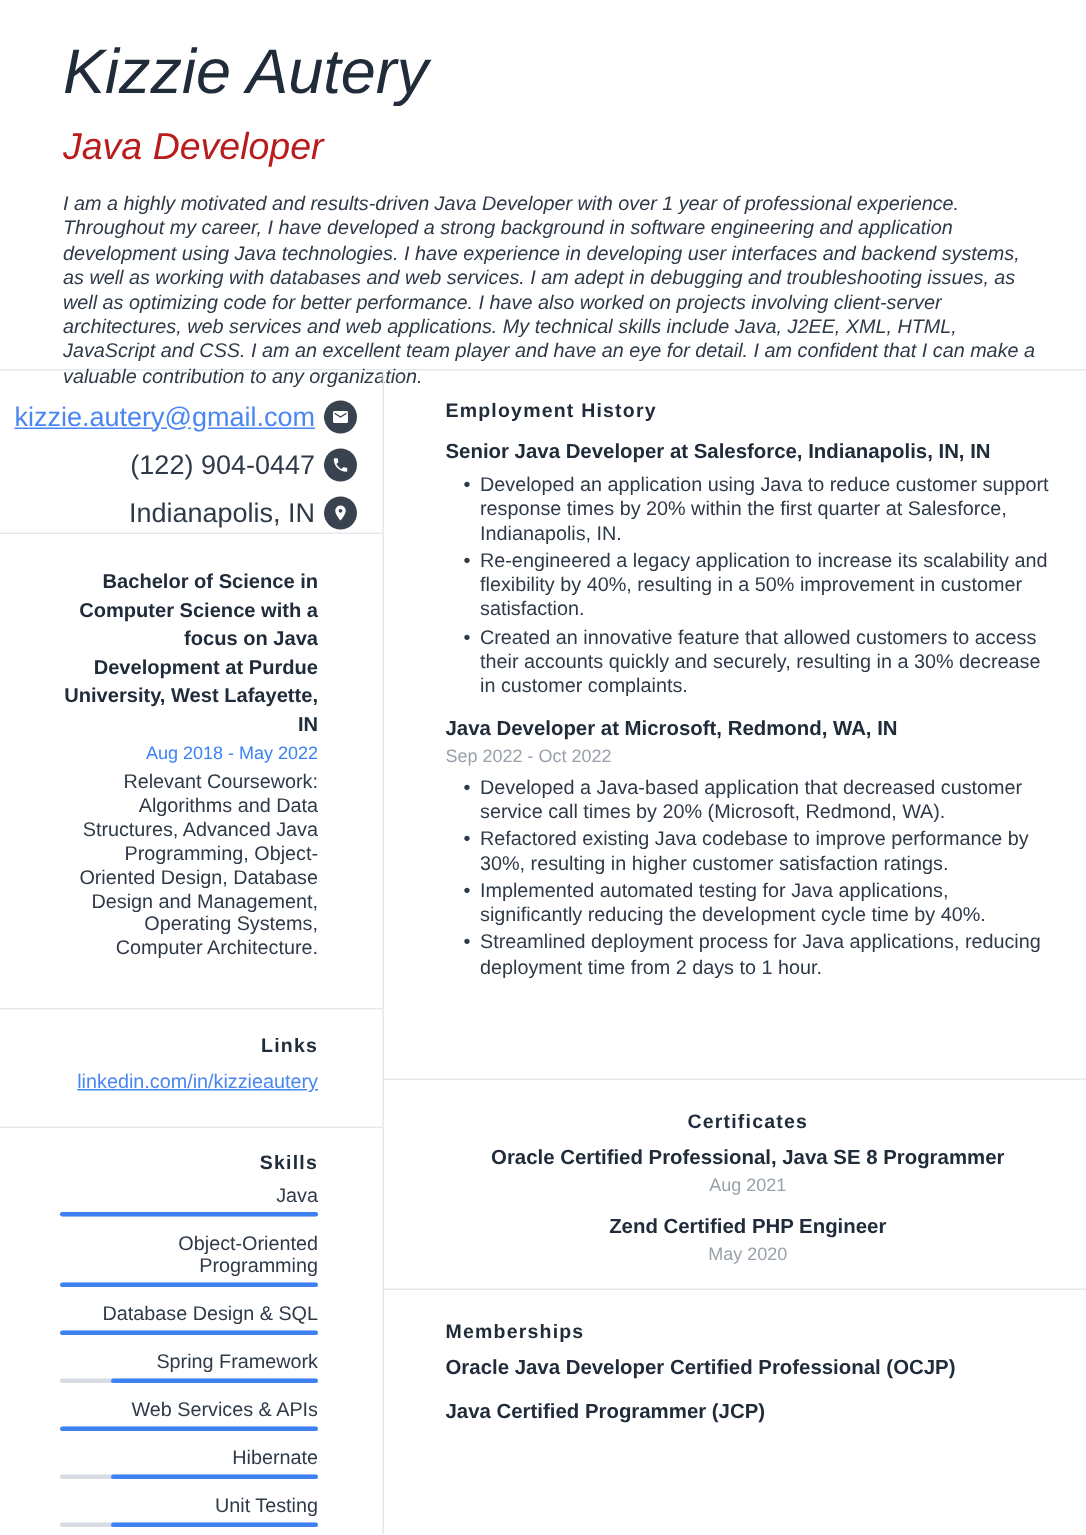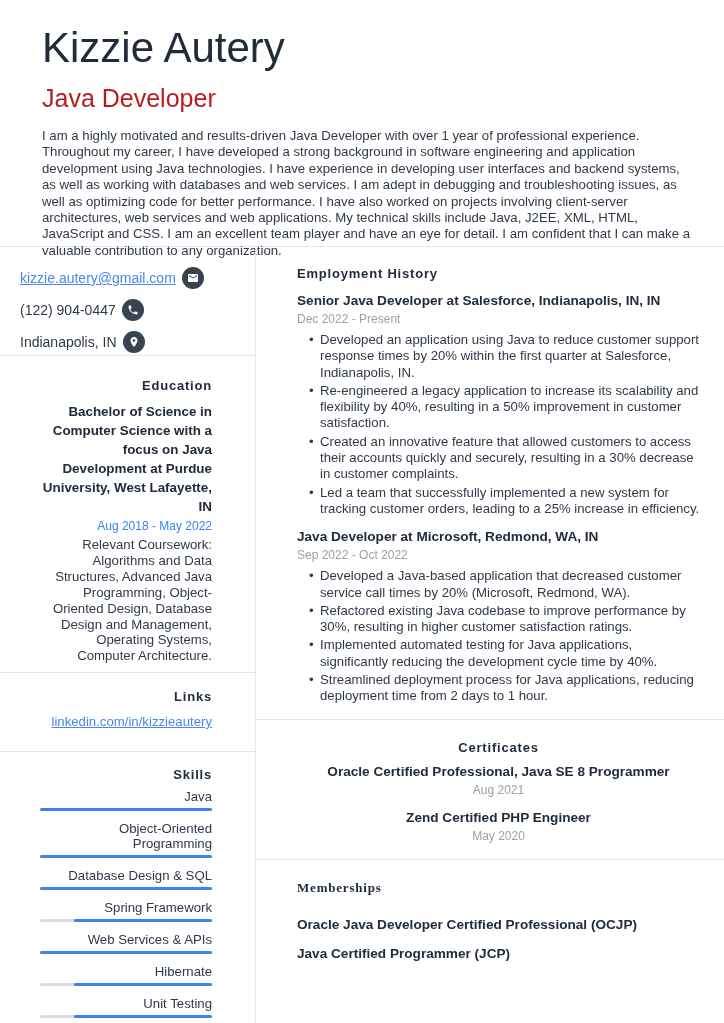--- a/index.html
+++ b/index.html
@@ -13,20 +13,21 @@
     background: #ffffff;
     color: #2f3a48;
     overflow: hidden;
   }
 
   
   .header {
     height: 247px;
     padding: 24px 34px 17px 42px;
     border-bottom: 1px solid #e5e8ec;
+    font-style: italic;
   }
   .name {
     font-size: 42px;
     font-weight: 400;
     line-height: 1.12;
     color: #212c3b;
   }
   .job-title {
     margin-top: 13px;
     font-size: 25px;
@@ -58,24 +59,24 @@
 
   
   .contact {
     height: 109px;
     padding: 20px 17px 0 20px;
     border-bottom: 1px solid #e5e8ec;
   }
   .contact-row {
     display: flex;
     align-items: center;
-    justify-content: flex-start;
+    justify-content: flex-end;
     gap: 6px;
     margin-bottom: 10px;
-    font-size: 14px;
+    font-size: 18px;
   }
   .contact-text { color: #2f3a48; }
   a.link {
     color: #4a86f1;
     text-decoration: underline;
     cursor: pointer;
   }
   .icon-circle {
     width: 22px;
     height: 22px;
@@ -187,21 +188,21 @@
   }
   .certificates {
     height: 140px;
     padding: 20px 24px 0 41px;
     border-bottom: 1px solid #e5e8ec;
     text-align: center;
   }
   .certificates .section-heading { margin-bottom: 8px; }
   .cert-item { margin-bottom: 12px; }
   .memberships { padding: 20px 24px 0 41px; }
-  .memberships .section-heading { margin-bottom: 20px; font-family: Liberation Serif, serif; }
+  .memberships .section-heading { margin-bottom: 8px; }
   .membership-item { margin-bottom: 12px; }
 </style>
 </head>
 <body>
 
 <div class="page">
 
   <div class="header">
     <div class="name">Kizzie Autery</div>
     <div class="job-title">Java Developer</div>
@@ -233,21 +234,20 @@
           <span class="contact-text">Indianapolis, IN</span>
           <span class="icon-circle">
             <svg viewBox="0 0 24 24">
                 <path d="M12 2C8.13 2 5 5.13 5 9c0 5.25 7 13 7 13s7-7.75 7-13c0-3.87-3.13-7-7-7zm0 9.5c-1.38 0-2.5-1.12-2.5-2.5S10.62 6.5 12 6.5s2.5 1.12 2.5 2.5-1.12 2.5-2.5 2.5z"></path>
               </svg>
           </span>
         </div>
       </div>
 
       <div class="education">
-        <div class="section-heading">Education</div>
         <div class="degree">Bachelor of Science in Computer Science with a focus on Java Development at Purdue University, West Lafayette, IN</div>
         <div class="edu-dates">Aug 2018 - May 2022</div>
         <div class="edu-details">Relevant Coursework: Algorithms and Data Structures, Advanced Java Programming, Object-Oriented Design, Database Design and Management, Operating Systems, Computer Architecture.</div>
       </div>
 
       <div class="links-section">
         <div class="section-heading">Links</div>
         <a class="link">linkedin.com/in/kizzieautery</a>
       </div>
 
@@ -299,26 +299,24 @@
       </div>
     </div>
 
     <div class="right-col">
 
       <div class="employment">
         <div class="section-heading">Employment History</div>
 
         <div class="job">
           <div class="item-title">Senior Java Developer at Salesforce, Indianapolis, IN, IN</div>
-          <div class="item-dates">Dec 2022 - Present</div>
           <ul>
             <li>Developed an application using Java to reduce customer support response times by 20% within the first quarter at Salesforce, Indianapolis, IN.</li>
             <li>Re-engineered a legacy application to increase its scalability and flexibility by 40%, resulting in a 50% improvement in customer satisfaction.</li>
             <li>Created an innovative feature that allowed customers to access their accounts quickly and securely, resulting in a 30% decrease in customer complaints.</li>
-            <li>Led a team that successfully implemented a new system for tracking customer orders, leading to a 25% increase in efficiency.</li>
           </ul>
         </div>
 
         <div class="job">
           <div class="item-title">Java Developer at Microsoft, Redmond, WA, IN</div>
           <div class="item-dates">Sep 2022 - Oct 2022</div>
           <ul>
             <li>Developed a Java-based application that decreased customer service call times by 20% (Microsoft, Redmond, WA).</li>
             <li>Refactored existing Java codebase to improve performance by 30%, resulting in higher customer satisfaction ratings.</li>
             <li>Implemented automated testing for Java applications, significantly reducing the development cycle time by 40%.</li>

